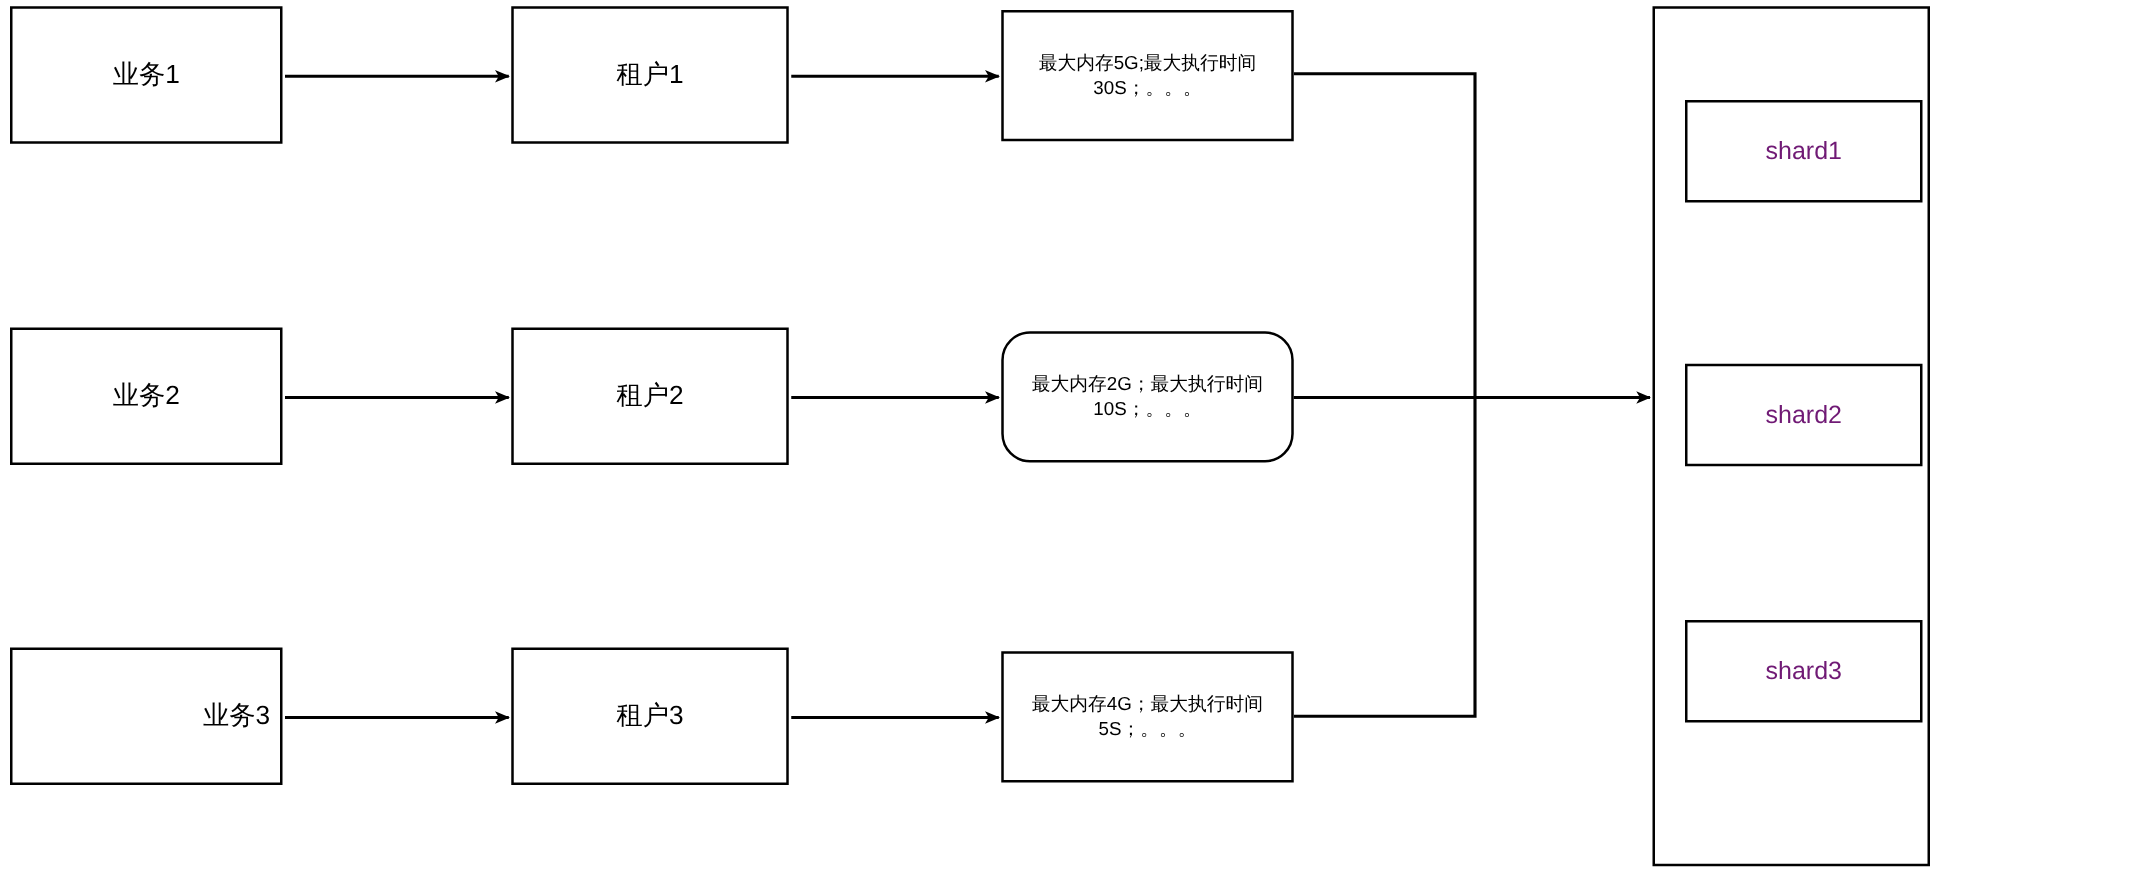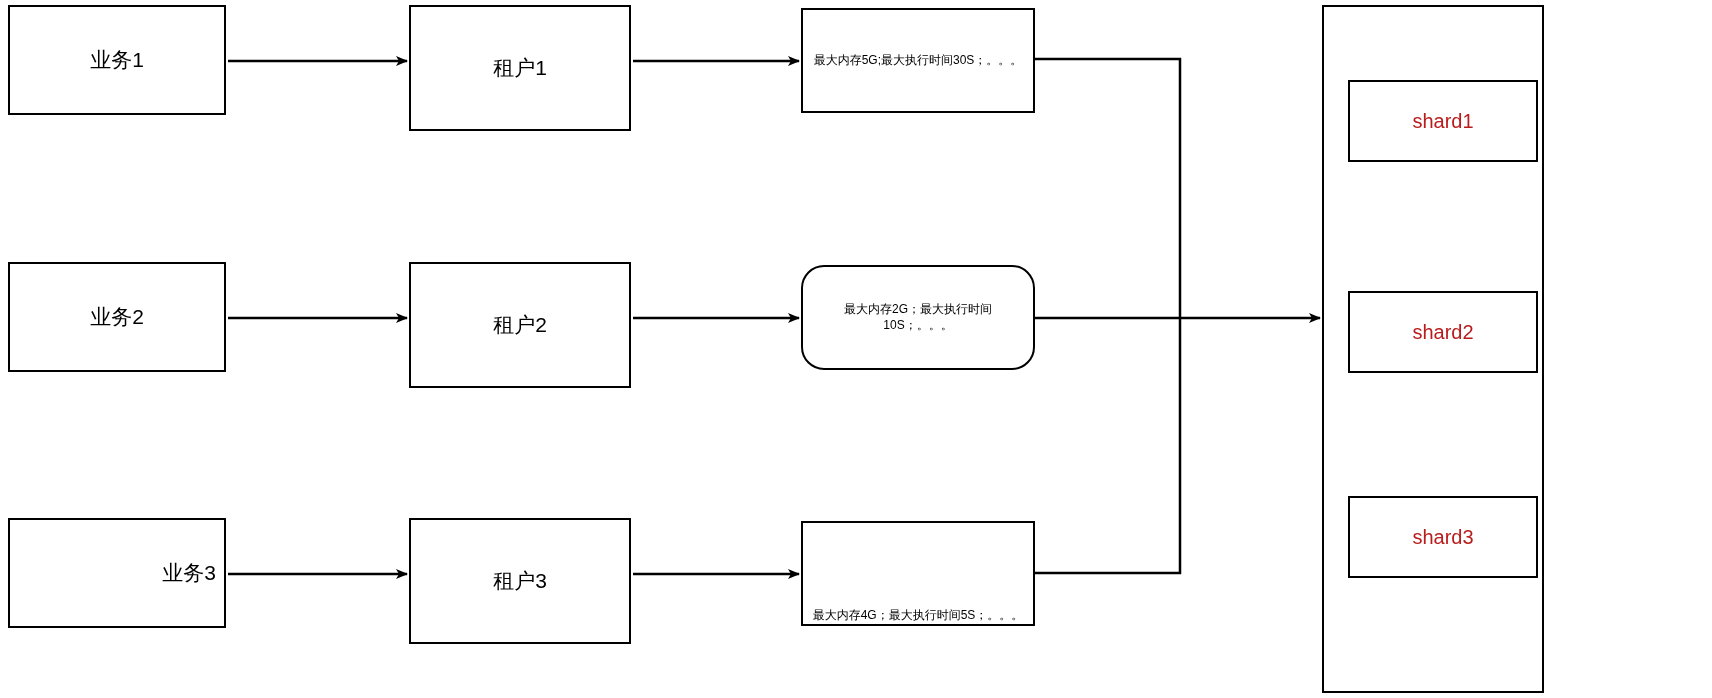--- a/index.html
+++ b/index.html
@@ -41,29 +41,29 @@
   .node-label {
     display: block;
     padding: 0 8px;
     white-space: pre-line;
   }
   .biz   { left: 8px;   width: 218px; height: 110px; }
   .biz1  { top: 5px; }
   .biz2  { top: 262px; }
   .biz3  { top: 518px; justify-content: flex-end; }
 
-  .tenant { left: 409px; width: 222px; height: 126px; }
+  .tenant { left: 409px; width: 222px; height: 110px; }
   .tenant1 { top: 5px; }
   .tenant2 { top: 262px; }
   .tenant3 { top: 518px; }
 
-  .quota  { left: 801px; width: 234px; height: 105px; font-size: 12px; }
+  .quota  { left: 801px; width: 234px; height: 105px; font-size: 15px; }
   .quota1 { top: 8px; }
   .quota2 { top: 265px; border-radius: 23px; }
-  .quota3 { top: 521px; align-items: flex-end; }
+  .quota3 { top: 521px; }
 
   .shard-container {
     position: absolute;
     left: 1322px;
     top: 5px;
     width: 222px;
     height: 688px;
     box-sizing: border-box;
     border: 2px solid #000000;
     background: #ffffff;
@@ -74,21 +74,21 @@
     left: 24px;
     width: 190px;
     height: 82px;
     box-sizing: border-box;
     border: 2px solid #000000;
     background: #ffffff;
     display: flex;
     align-items: center;
     justify-content: center;
     font-size: 20px;
-    color: #b91c1c;
+    color: #701a75;
   }
   .shard1 { top: 73px; }
   .shard2 { top: 284px; }
   .shard3 { top: 477px; margin-top: 12px; }
 </style>
 </head>
 <body>
 
 <div id="canvas">
 

